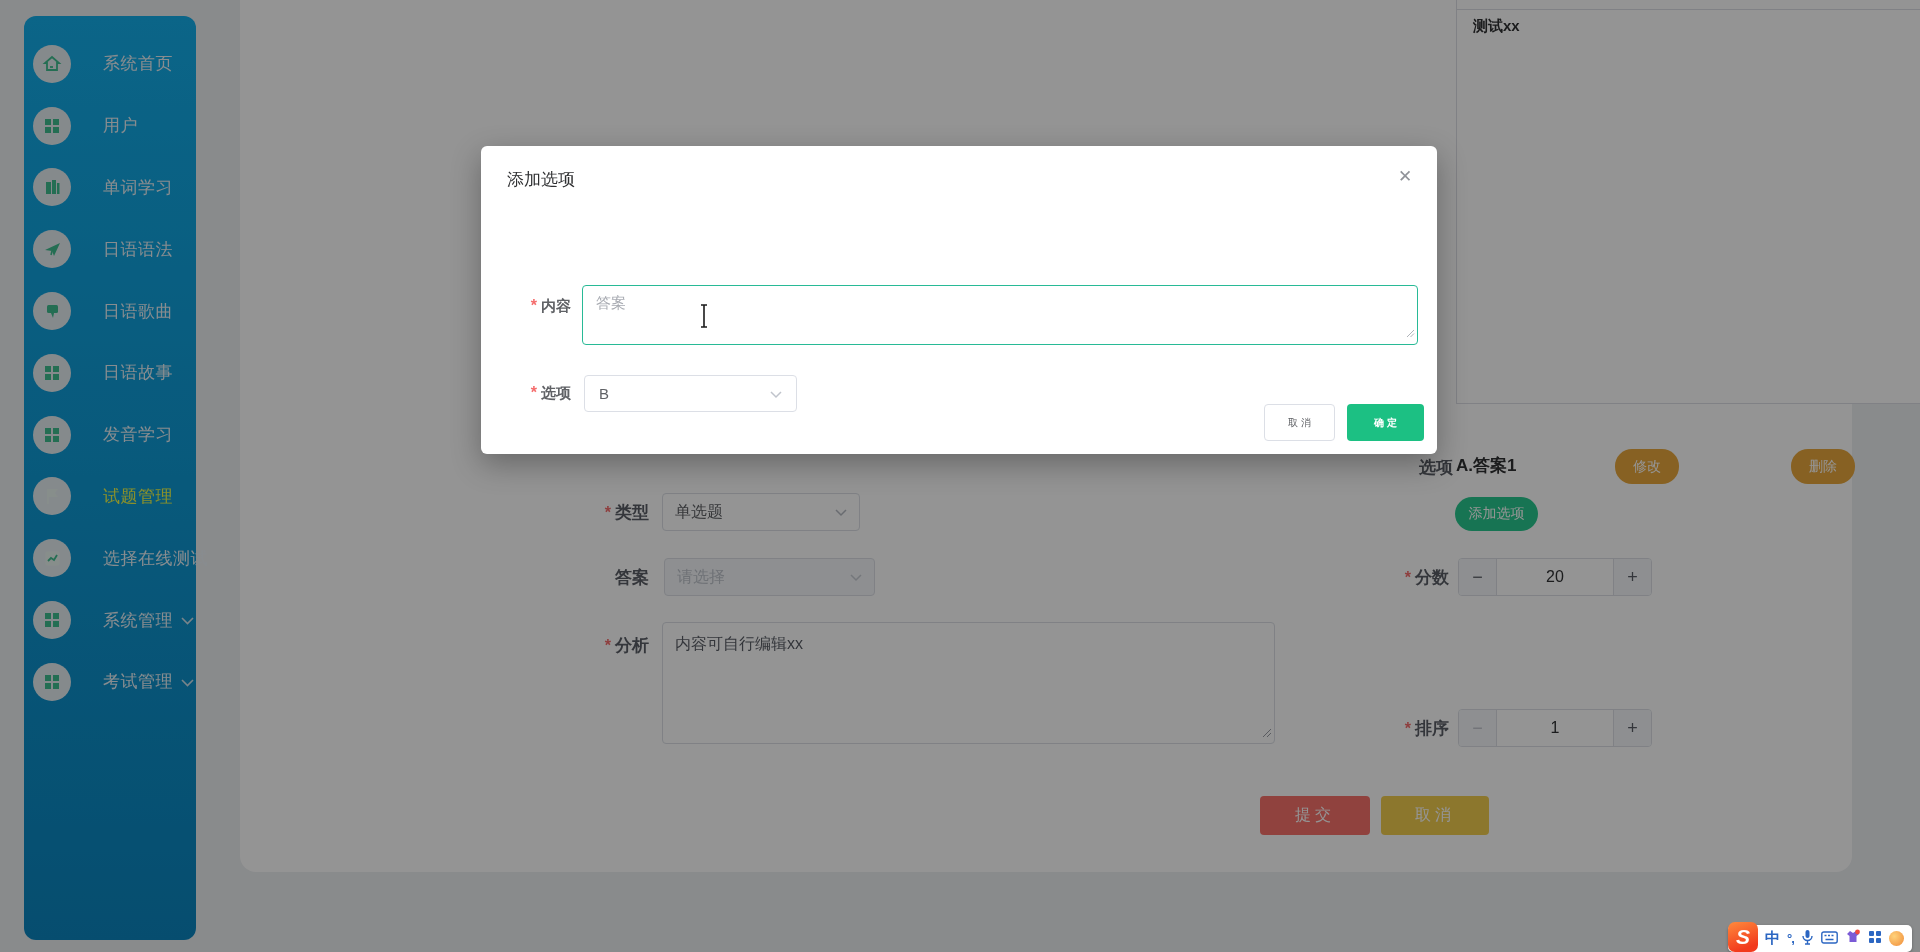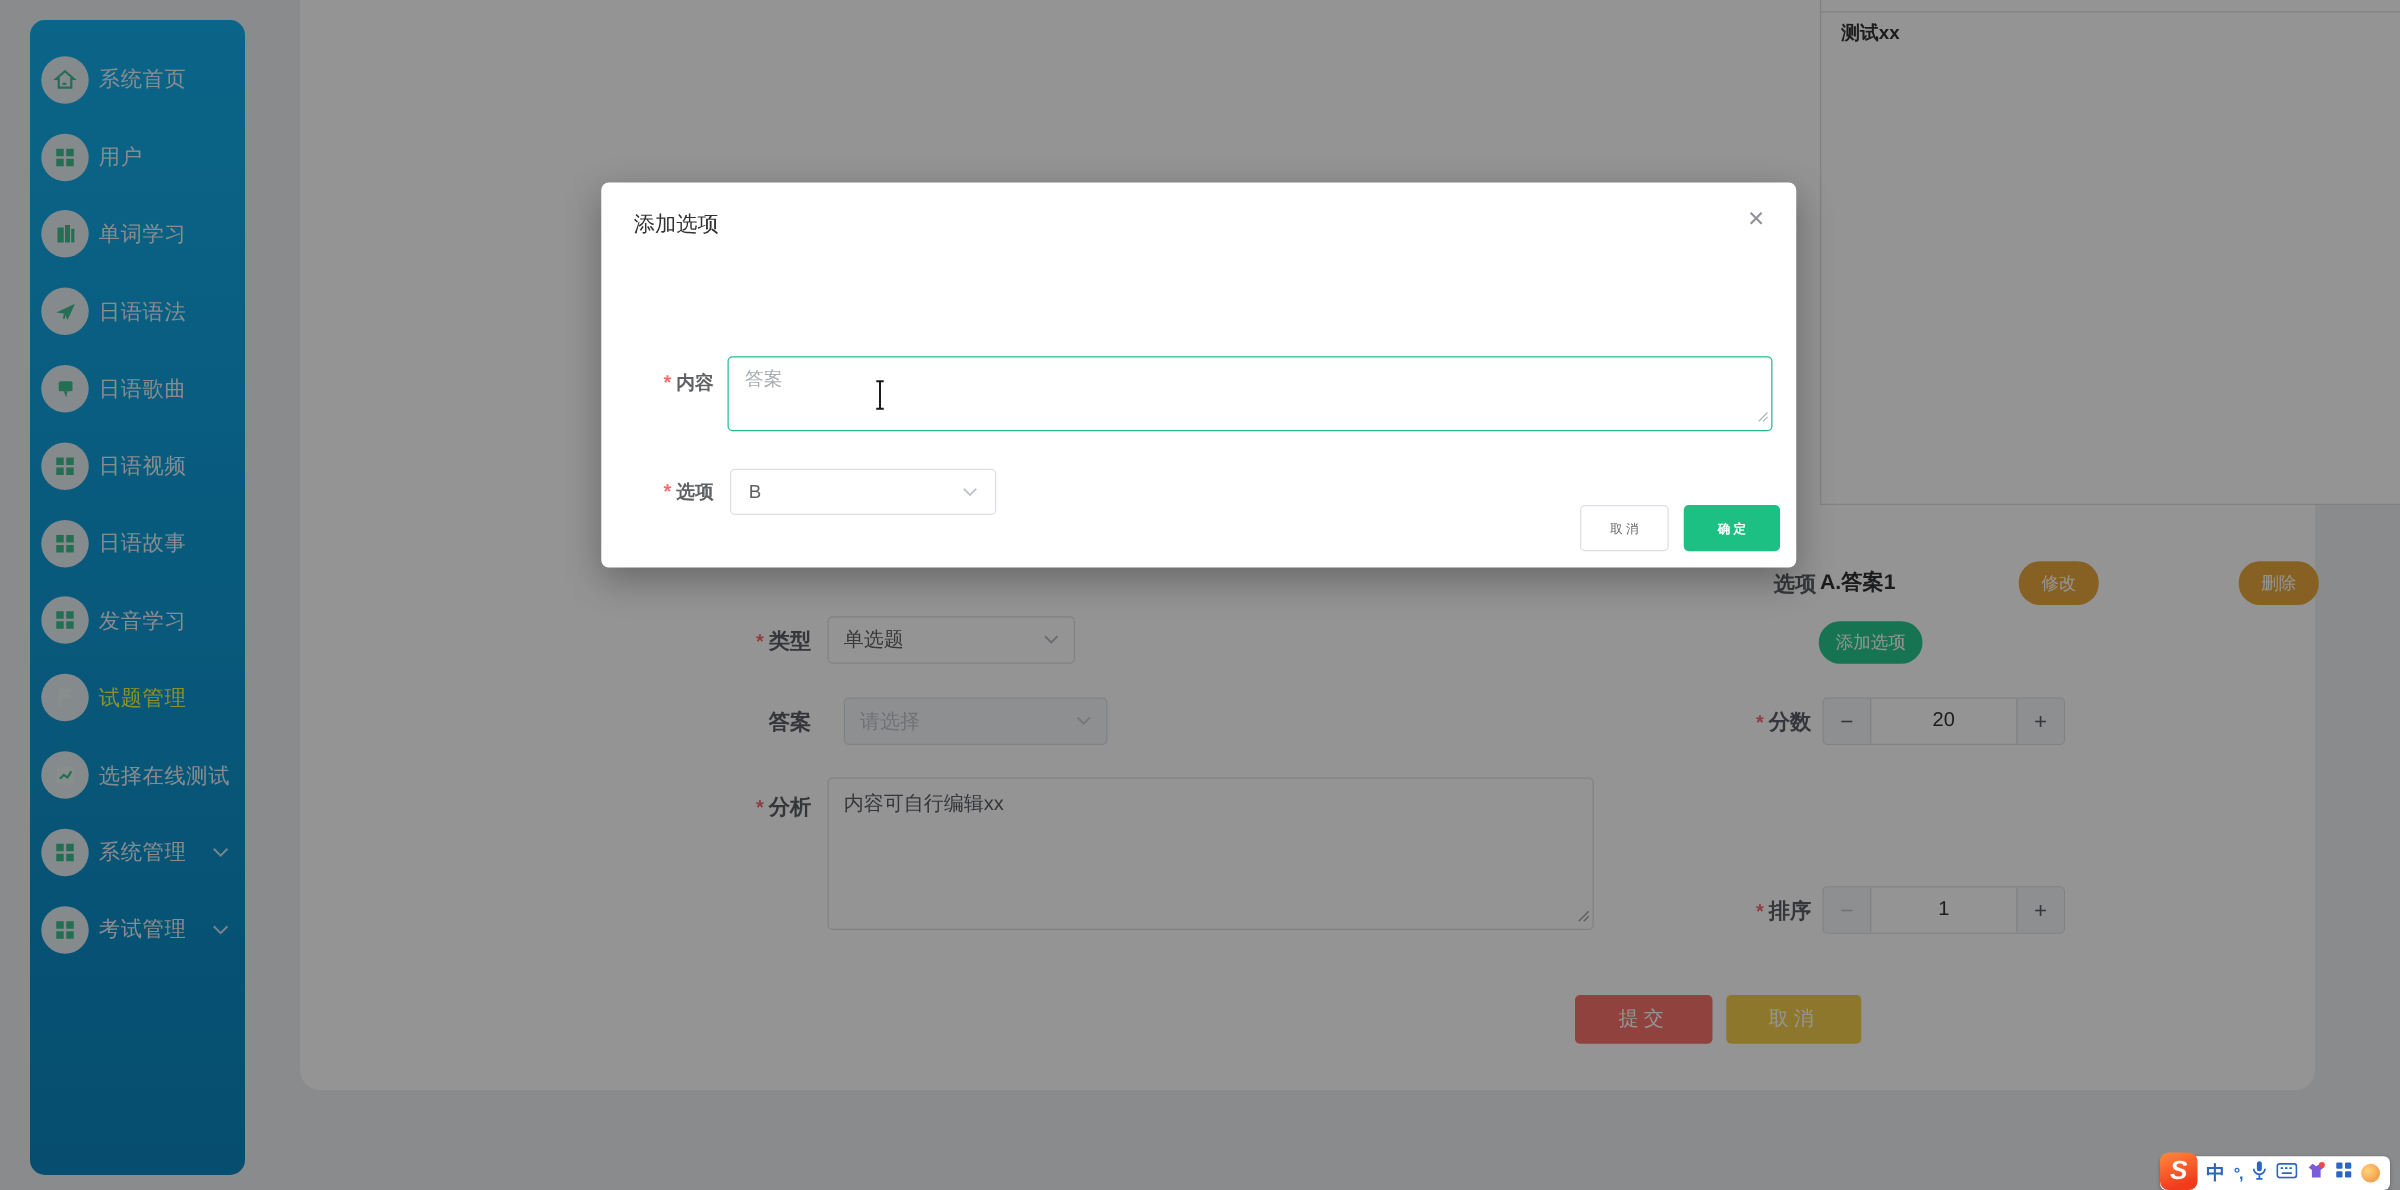--- a/index.html
+++ b/index.html
@@ -10,21 +10,21 @@
   
   .page { position:absolute; inset:0; z-index:1; }
 
   
   .sidebar { position:absolute; left:24px; top:16px; width:172px; height:924px;
     border-radius:12px; background:linear-gradient(180deg,#13AEEA 0%,#0B86C0 100%);
     padding-top:17px; }
   .s-item { height:61.8px; display:flex; align-items:center; gap:8px; padding-left:9px; cursor:pointer; }
   .s-ico { width:38px; height:38px; border-radius:50%; background:#E6EEF2;
     display:flex; align-items:center; justify-content:center; flex:0 0 38px; }
-  .s-label { color:#EAF2F7; font-size:17px; letter-spacing:0.5px; white-space:nowrap; }
+  .s-label { color:#EAF2F7; font-size:17px; letter-spacing:0.5px; white-space:nowrap;margin-left:24px; }
   .s-item.active .s-label { color:#EEF94A; }
   .s-chev { margin-left:auto; margin-right:13px; }
 
   
   .card { position:absolute; left:240px; top:0; width:1612px; height:872px;
     background:#FFFFFF; border-radius:0 0 16px 16px; }
 
   
   .qbox { position:absolute; left:1216px; top:-14px; width:600px; height:418px;
     background:#FFFFFF; border:1px solid #DCDFE6; }
@@ -163,31 +163,20 @@
       <div class="s-item">
         <span class="s-ico">
           <svg width="19" height="19" viewBox="0 0 19 19">
               <rect x="4" y="3" width="11" height="8" rx="1.5" fill="#3FBE8F"></rect>
               <path d="M8 11 L11 11 L10 16 Z" fill="#3FBE8F"></path>
             </svg>
         </span>
         <span class="s-label">日语歌曲</span>
       </div>
 
-      <div class="s-item">
-        <span class="s-ico">
-          <svg width="18" height="18" viewBox="0 0 18 18">
-              <rect x="2" y="2" width="6" height="6" fill="#3FBE8F"></rect>
-              <rect x="10" y="2" width="6" height="6" fill="#3FBE8F"></rect>
-              <rect x="2" y="10" width="6" height="6" fill="#3FBE8F"></rect>
-              <rect x="10" y="10" width="6" height="6" fill="#3FBE8F"></rect>
-            </svg>
-        </span>
-        <span class="s-label">日语视频</span>
-      </div>
 
       <div class="s-item">
         <span class="s-ico">
           <svg width="18" height="18" viewBox="0 0 18 18">
               <rect x="2" y="2" width="6" height="6" fill="#3FBE8F"></rect>
               <rect x="10" y="2" width="6" height="6" fill="#3FBE8F"></rect>
               <rect x="2" y="10" width="6" height="6" fill="#3FBE8F"></rect>
               <rect x="10" y="10" width="6" height="6" fill="#3FBE8F"></rect>
             </svg>
         </span>
@@ -282,21 +271,21 @@
         <div class="sel" style="width:198px; margin-left:13px;">
           <span>单选题</span>
           <span class="chev"><svg width="12" height="8" viewBox="0 0 12 8">
                 <path d="M1 1 L6 6 L11 1" fill="none" stroke="#B6BAC2" stroke-width="1.5"></path>
               </svg></span>
         </div>
       </div>
 
       <div class="frow" style="left:240px; top:558px; height:38px;">
         <div class="flabel" style="width:169px;">答案</div>
-        <div class="sel disabled" style="width:211px; margin-left:26px;font-family:Liberation Serif, serif;">
+        <div class="sel disabled" style="width:211px; margin-left:15px;font-family:Liberation Serif, serif;">
           <span>请选择</span>
           <span class="chev"><svg width="12" height="8" viewBox="0 0 12 8">
                 <path d="M1 1 L6 6 L11 1" fill="none" stroke="#C9CDD4" stroke-width="1.5"></path>
               </svg></span>
         </div>
       </div>
 
       <div class="frow" style="left:240px; top:622px; align-items:flex-start;">
         <div class="flabel" style="width:169px; padding-top:12px;"><span class="req">*</span><span>分析</span></div>
         <div style="position:relative; margin-left:13px;">

